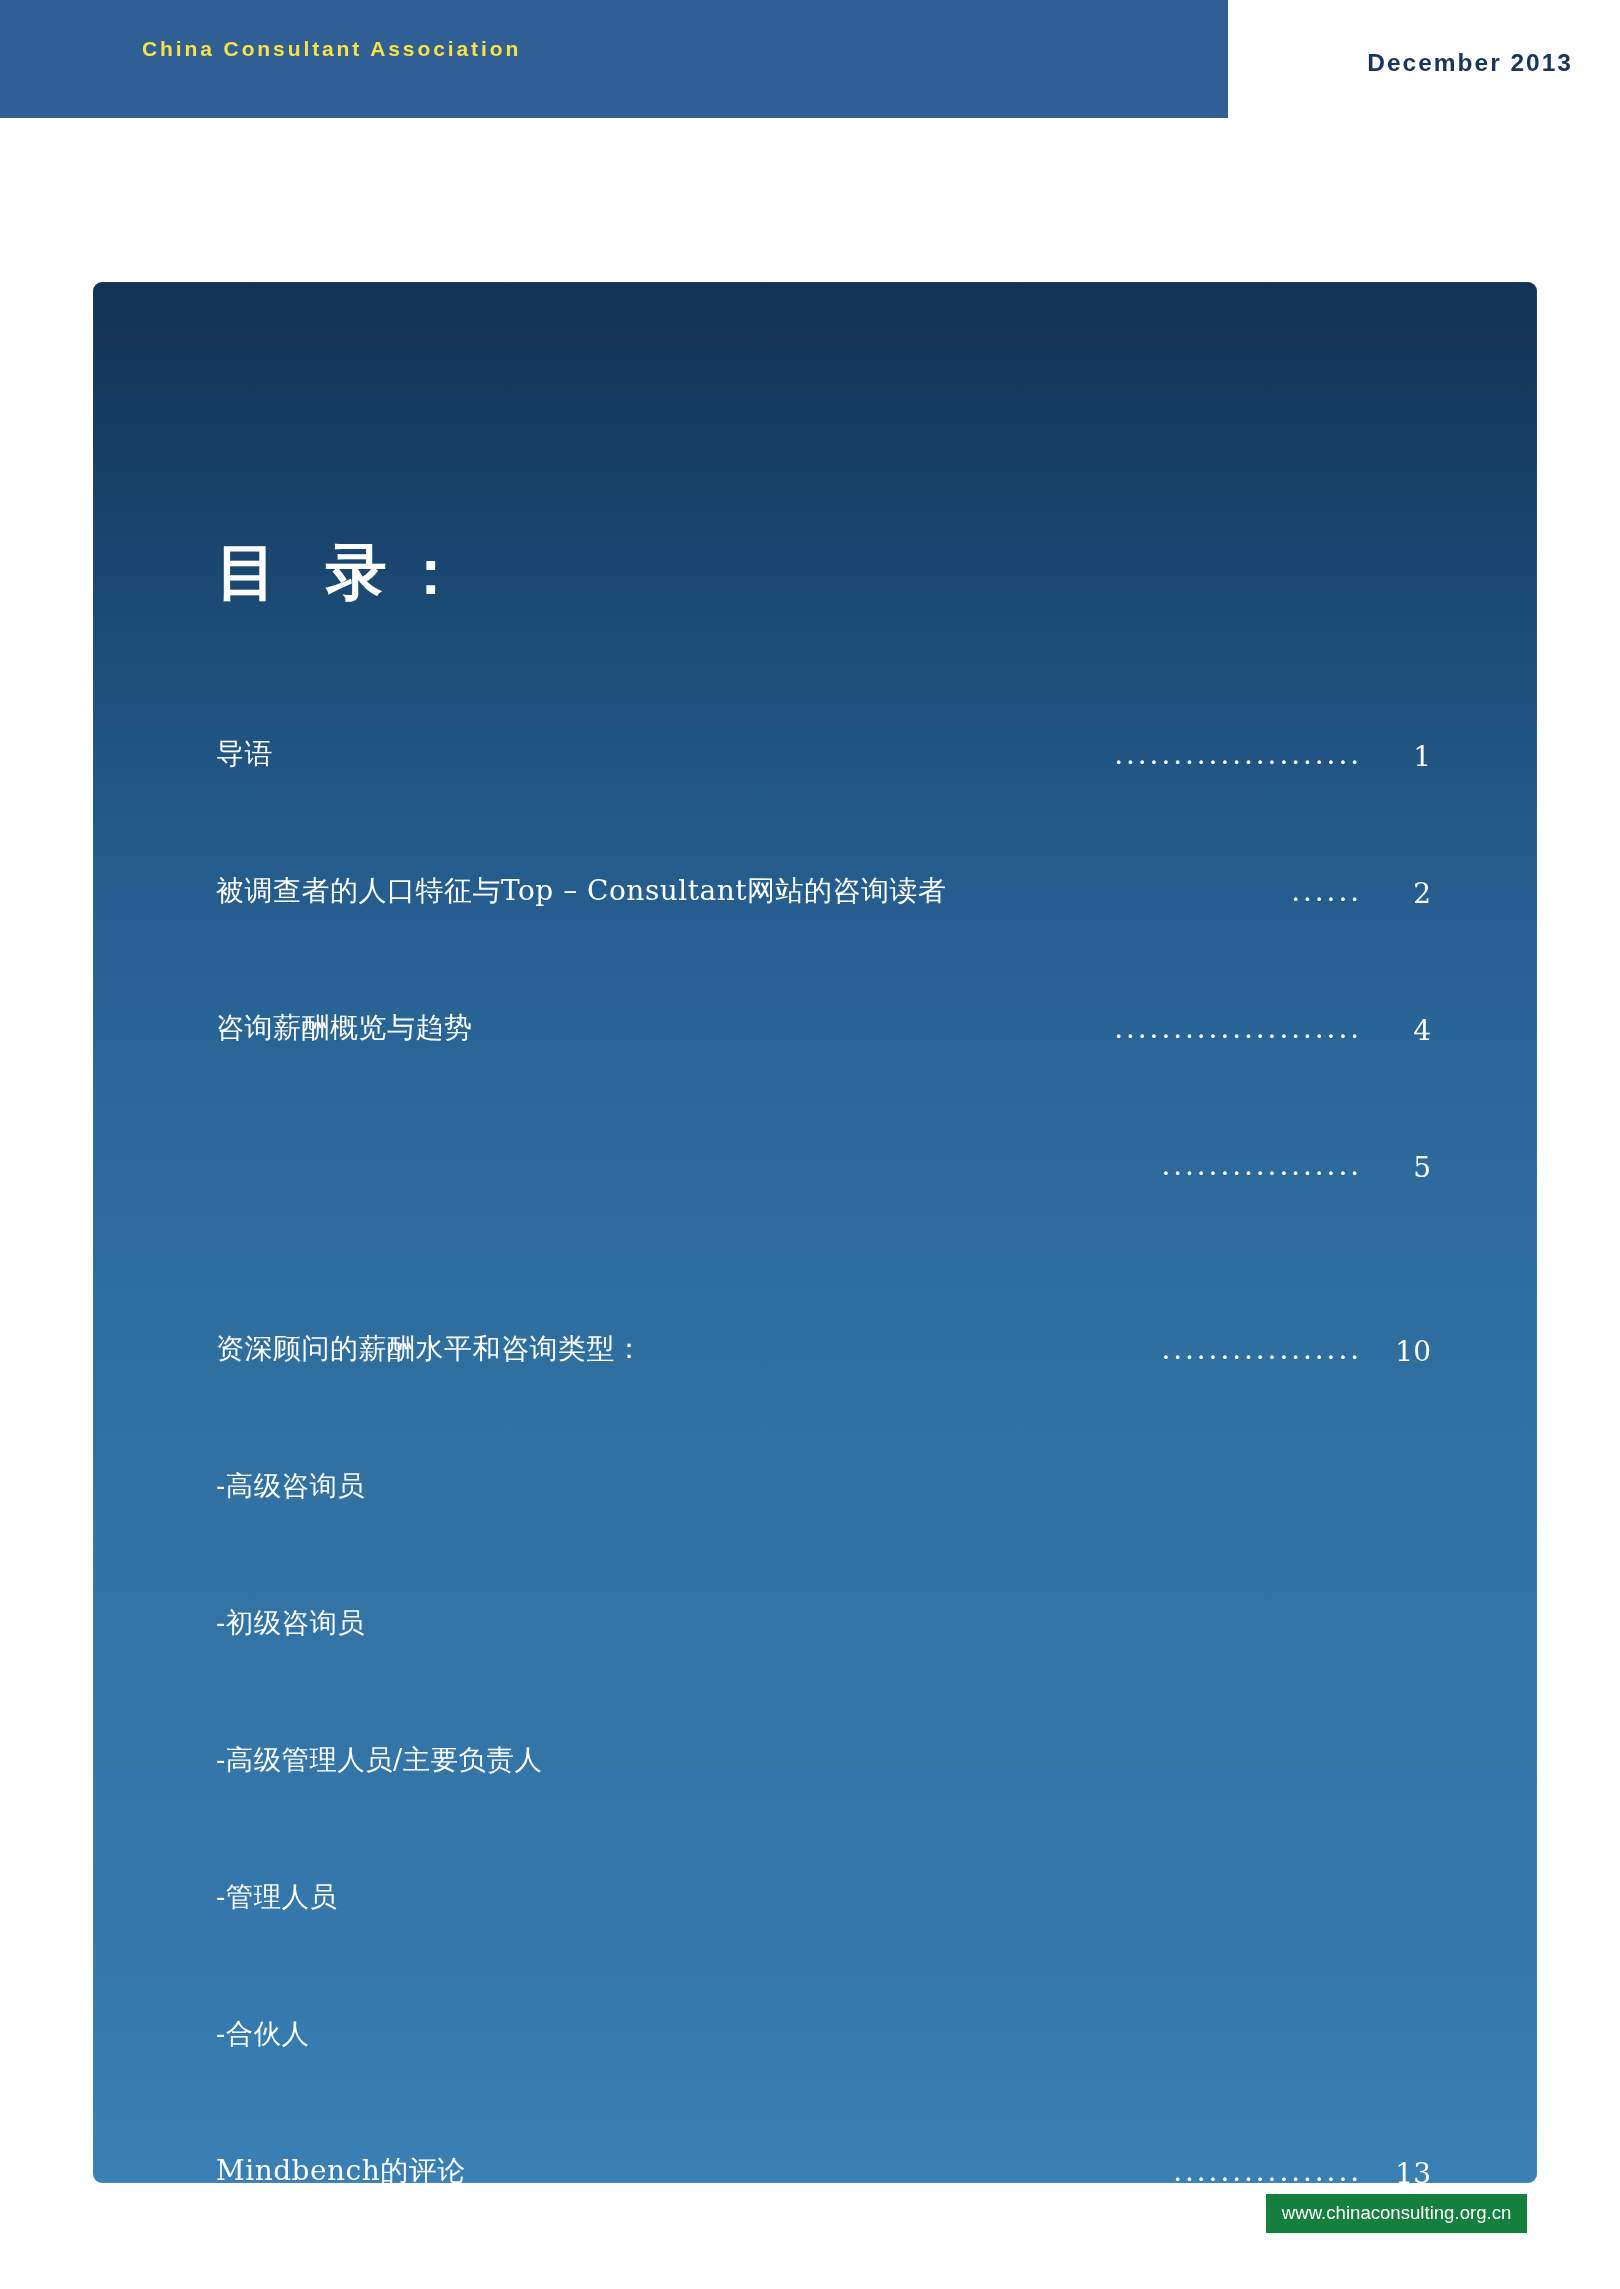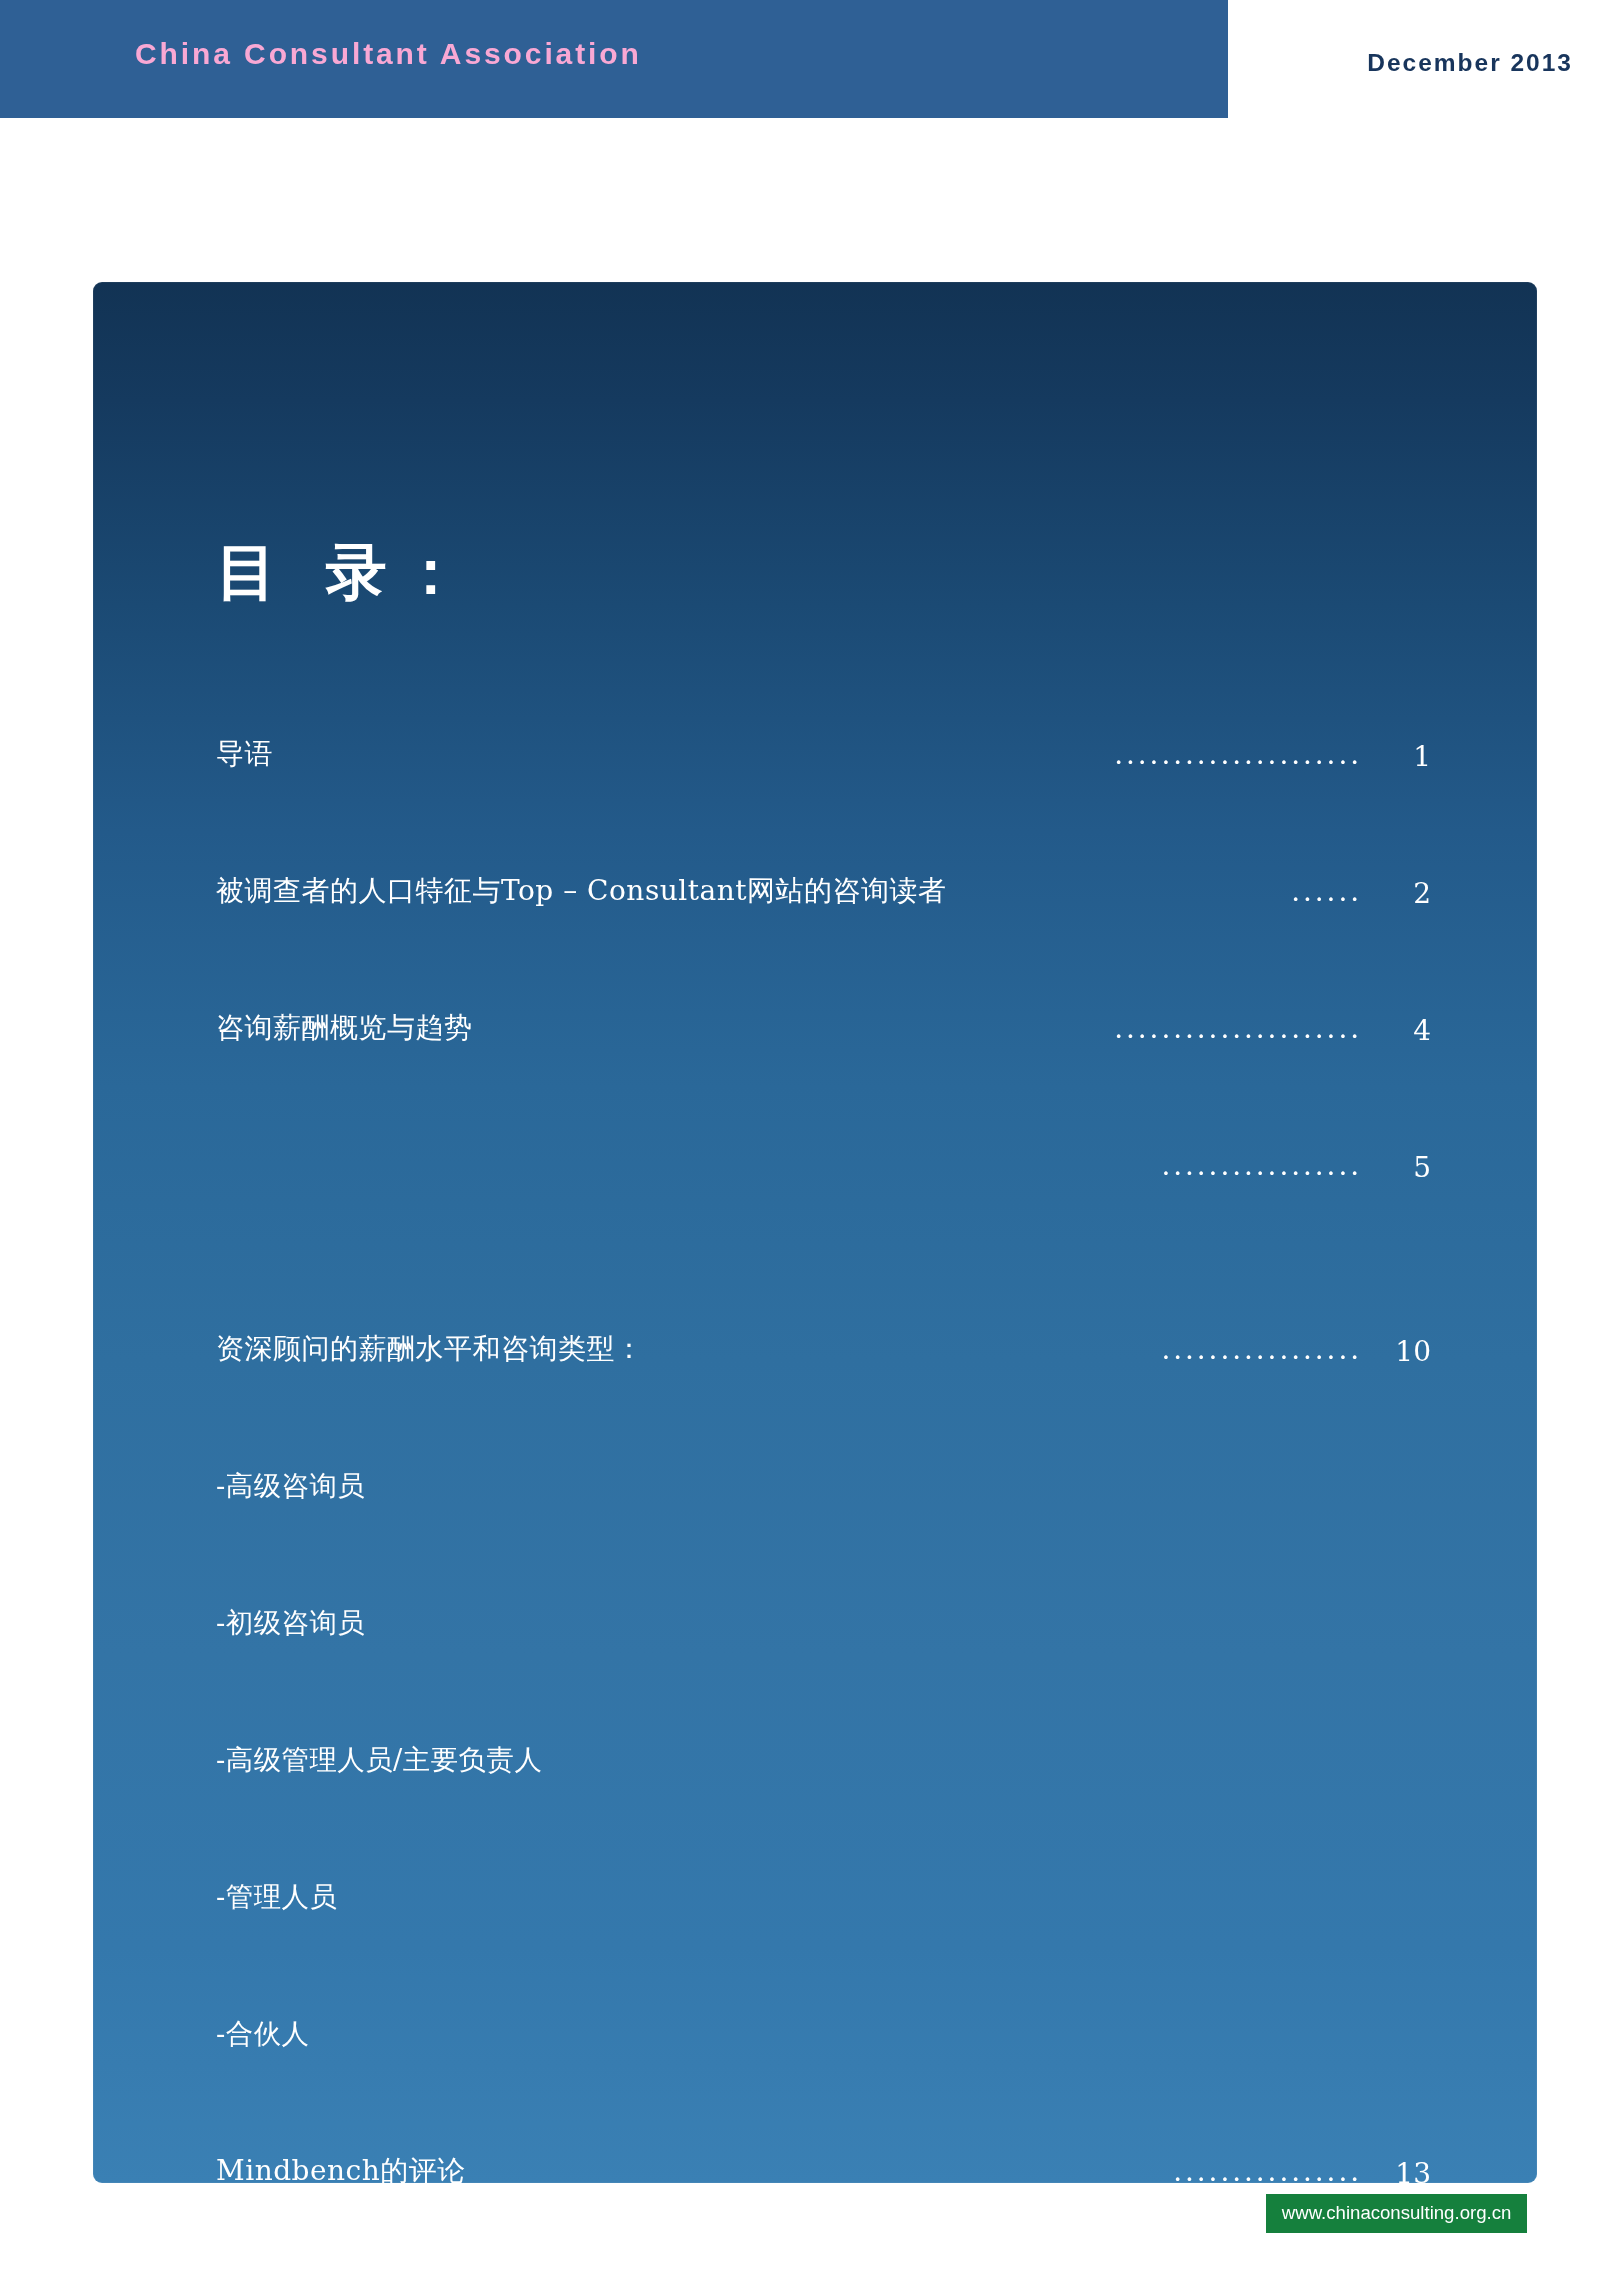--- a/index.html
+++ b/index.html
@@ -20,24 +20,24 @@
     position: absolute;
     top: 0;
     left: 0;
     width: 1620px;
     height: 118px;
     background: #2f6095;
     box-sizing: border-box;
   }
   .header-title {
     position: absolute;
-    left: 135px;
+    left: 142px;
     top: 37px;
-    color: #f9a8d4;
-    font-size: 30px;
+    color: #fde047;
+    font-size: 21px;
     font-weight: bold;
     letter-spacing: 2.9px;
     white-space: nowrap;
   }
   .header-right-panel {
     position: absolute;
     right: 0;
     top: 0;
     width: 392px;
     height: 118px;

